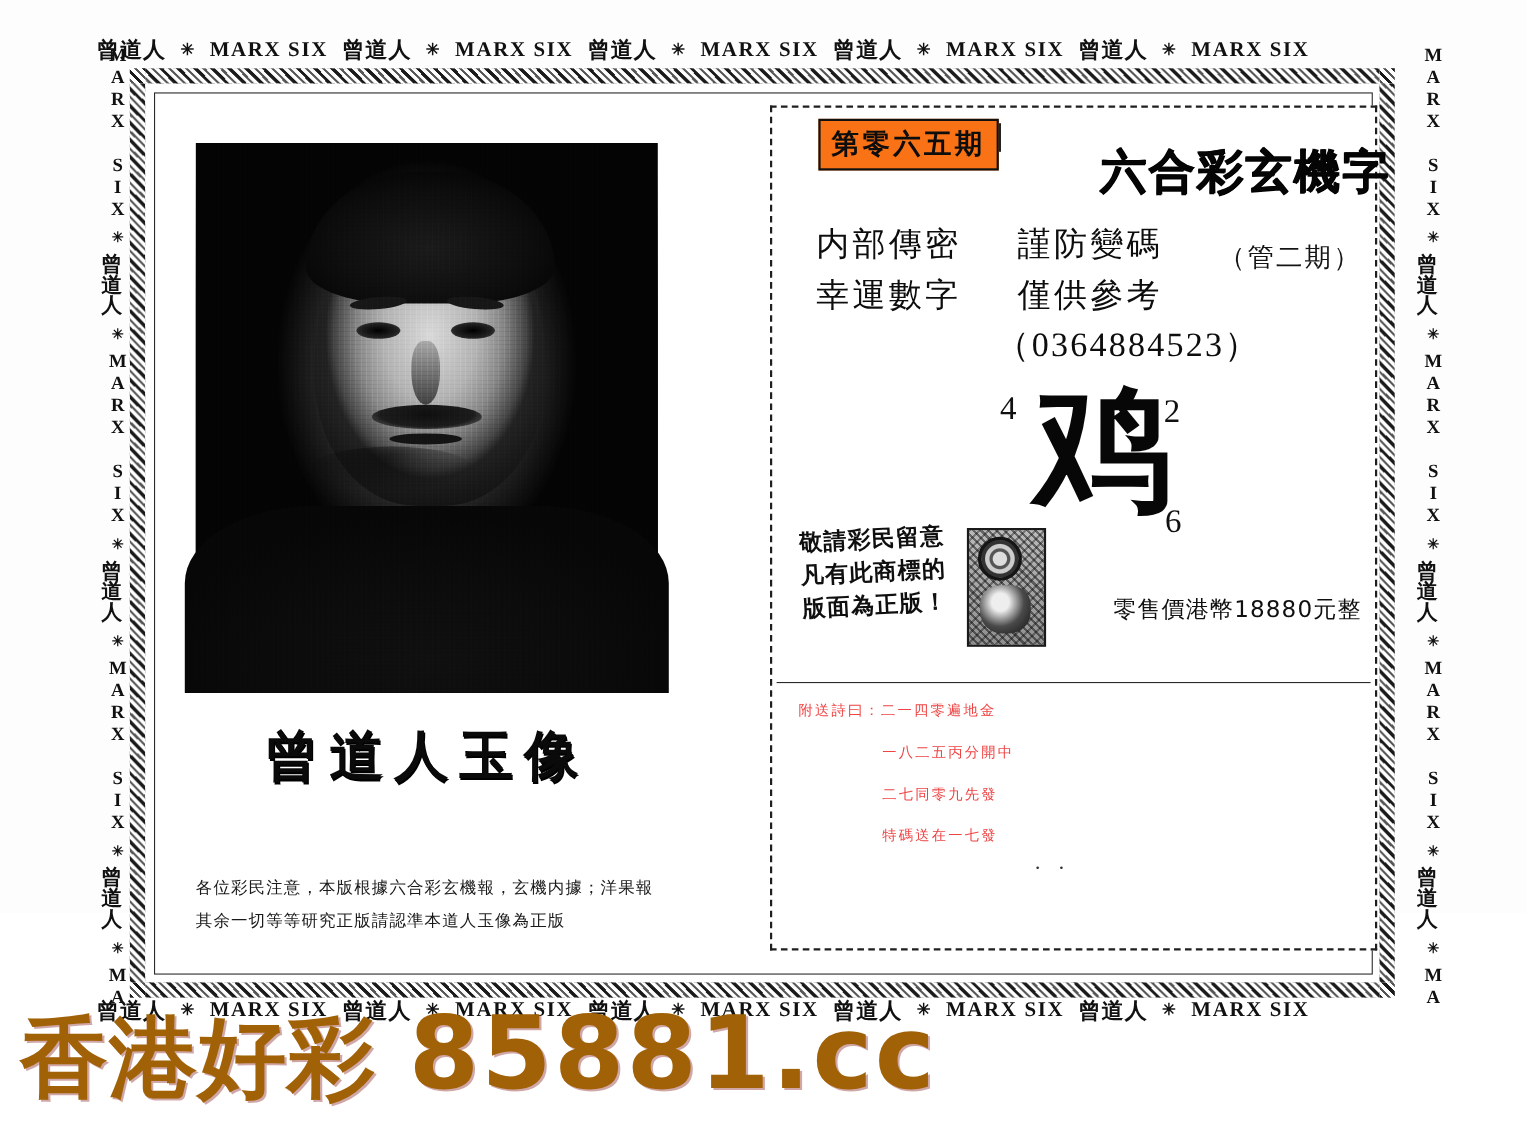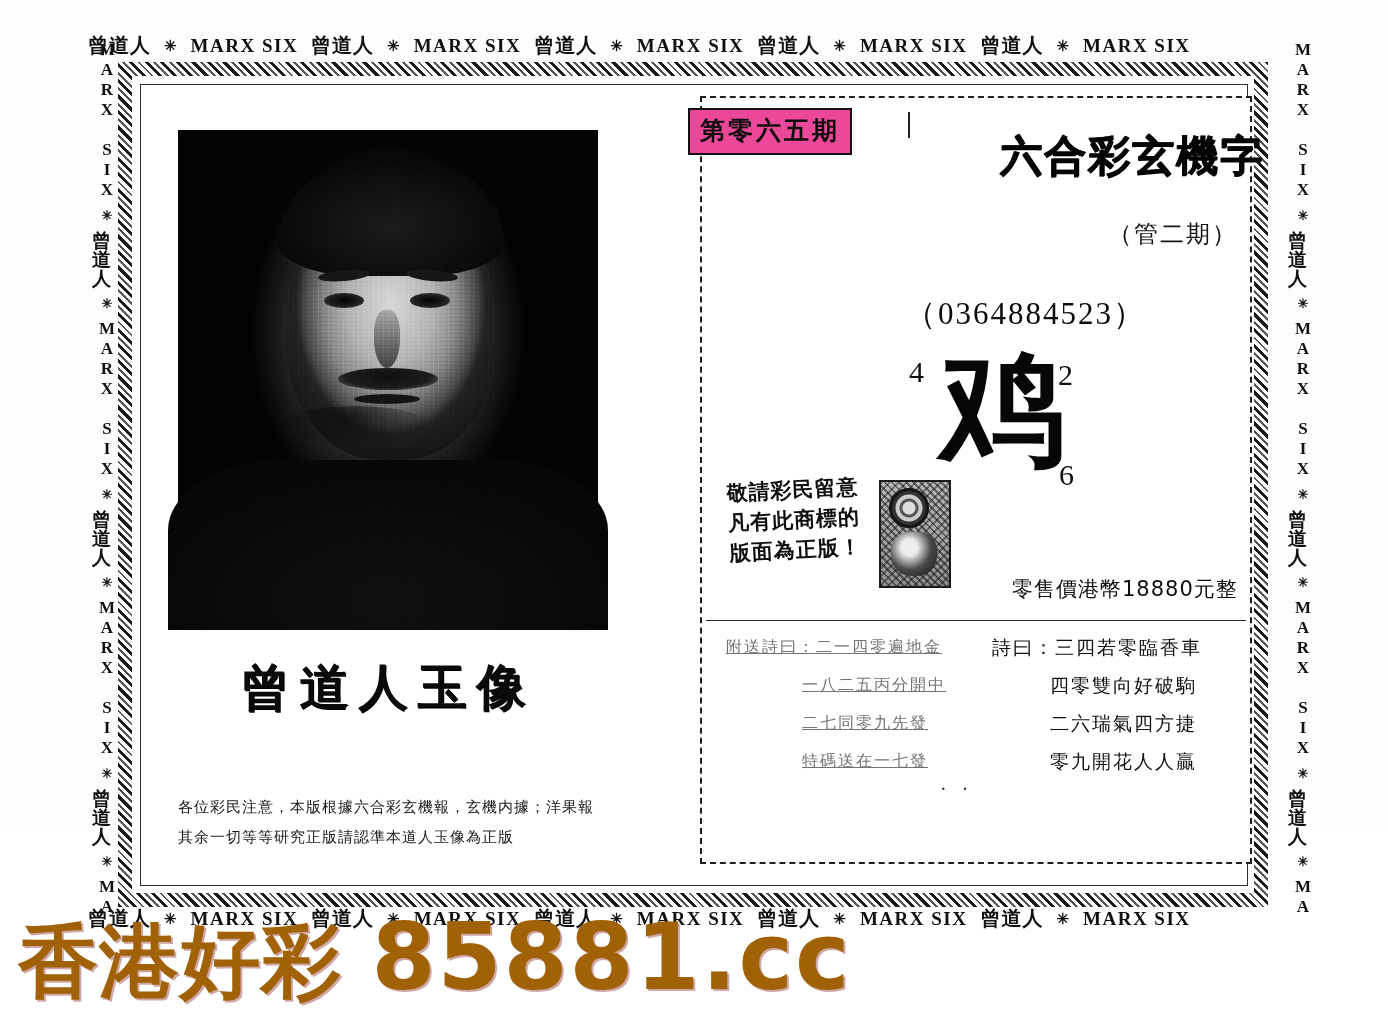--- a/index.html
+++ b/index.html
@@ -232,29 +232,29 @@
   #right-panel {
     position: absolute;
     left: 700px; top: 96px;
     width: 552px; height: 768px;
     box-sizing: border-box;
     border: 2px dashed #1f1f1f;
     background: #ffffff;
   }
   #issue-box {
     position: absolute;
-    left: 688px; top: 108px;
+    left: 744px; top: 108px;
     padding: 4px 10px 6px 10px;
     border: 2px solid #111;
     font-family: "DejaVu Sans", sans-serif;
     font-weight: bold;
     font-size: 25px;
     letter-spacing: 3px;
     color: #0d0d0d;
-    background: #ec4899;
+    background: #f97316;
   }
   #issue-tick {
     position: absolute;
     left: 908px; top: 112px;
     width: 2px; height: 26px;
     background: #222;
   }
   #title-main {
     position: absolute;
     left: 1000px; top: 128px;
@@ -353,39 +353,37 @@
     border-radius: 40% 40% 45% 45%;
   }
 
   #price-line {
     position: absolute;
     left: 1012px; top: 540px;
     font-family: "DejaVu Sans", sans-serif;
     font-size: 21px;
     letter-spacing: 1px;
     color: #101010;
-    margin-top: 35px;
   }
 
   
   #poem-divider {
     position: absolute;
     left: 706px; top: 620px;
     width: 540px; height: 1px;
     background: #2a2a2a;
   }
   #poem-left {
     position: absolute;
     left: 726px; top: 628px;
     font-family: "DejaVu Sans", sans-serif;
-    font-size: 16px;
+    font-size: 13px;
     line-height: 38px;
     letter-spacing: 2px;
-    color: #737373;
-    text-decoration: underline;
+    color: #ef4444;
   }
   #poem-left .indent { padding-left: 76px; }
   #poem-right {
     position: absolute;
     left: 992px; top: 628px;
     font-family: "DejaVu Sans", sans-serif;
     font-size: 19px;
     line-height: 38px;
     letter-spacing: 2px;
     color: #111;
@@ -533,20 +531,32 @@
     <div>其余一切等等研究正版請認準本道人玉像為正版</div>
   </div>
 
   <div id="right-panel"></div>
 
   <div id="issue-box">第零六五期</div>
   <div id="issue-tick"></div>
 
   <div id="title-main">六合彩玄機字</div>
 
+  <div id="sub-lines">
+    <div>
+      <span>内部傳密</span>
+      <span class="sub-gap"></span>
+      <span>謹防變碼</span>
+    </div>
+    <div>
+      <span>幸運數字</span>
+      <span class="sub-gap"></span>
+      <span>僅供參考</span>
+    </div>
+  </div>
 
   <div id="paren-note">（管二期）</div>
 
   <div id="code-line">（0364884523）</div>
 
   <div class="corner-num" id="num-4">4</div>
   <div class="corner-num" id="num-2">2</div>
   <div class="corner-num" id="num-6">6</div>
   <div id="big-char">鸡</div>
 
@@ -563,28 +573,20 @@
 
   <div id="poem-left">
     <div>
       <span>附送詩曰：</span><span>二一四零遍地金</span>
     </div>
     <div class="indent">一八二五丙分開中</div>
     <div class="indent">二七同零九先發</div>
     <div class="indent">特碼送在一七發</div>
   </div>
 
-  <div id="poem-right">
-    <div>
-      <span>詩曰：</span><span>三四若零臨香車</span>
-    </div>
-    <div class="indent">四零雙向好破駒</div>
-    <div class="indent">二六瑞氣四方捷</div>
-    <div class="indent">零九開花人人贏</div>
-  </div>
 
   <div id="dots">· ·</div>
 
 
   <div id="watermark">
     <span class="wm-cn">香港好彩</span>
     <span class="wm-num">85881.cc</span>
   </div>
 
 </div>

